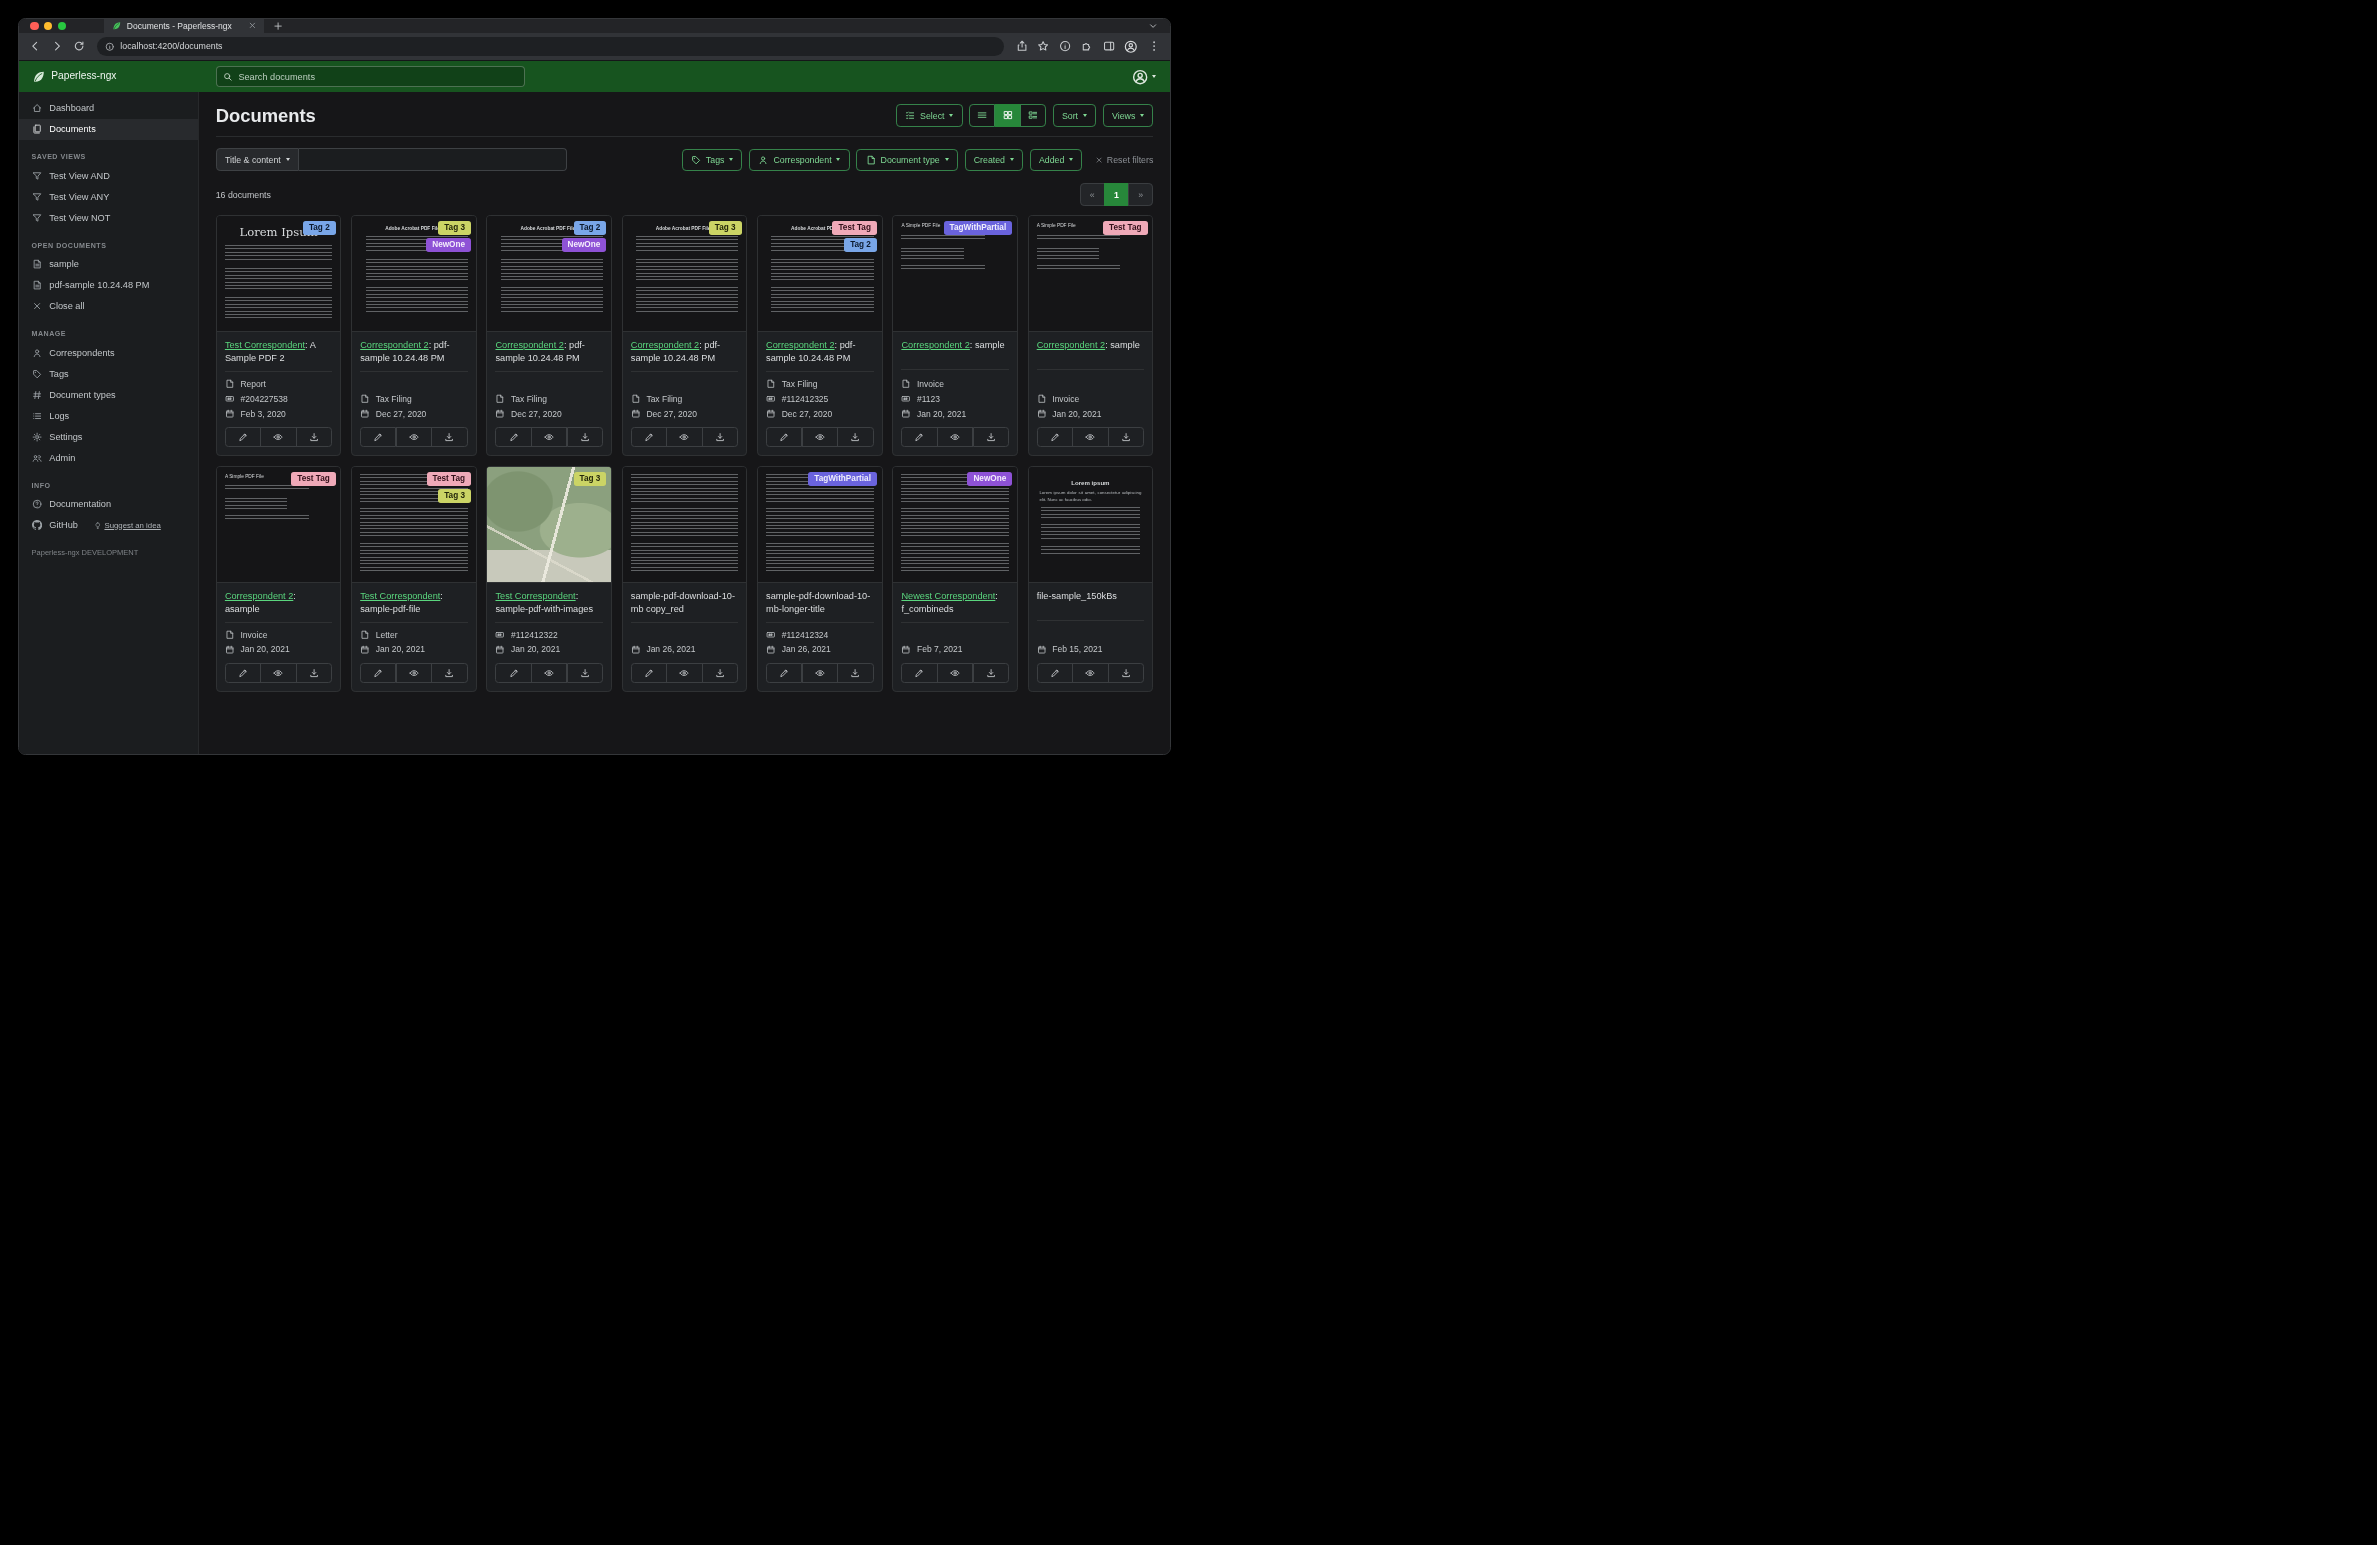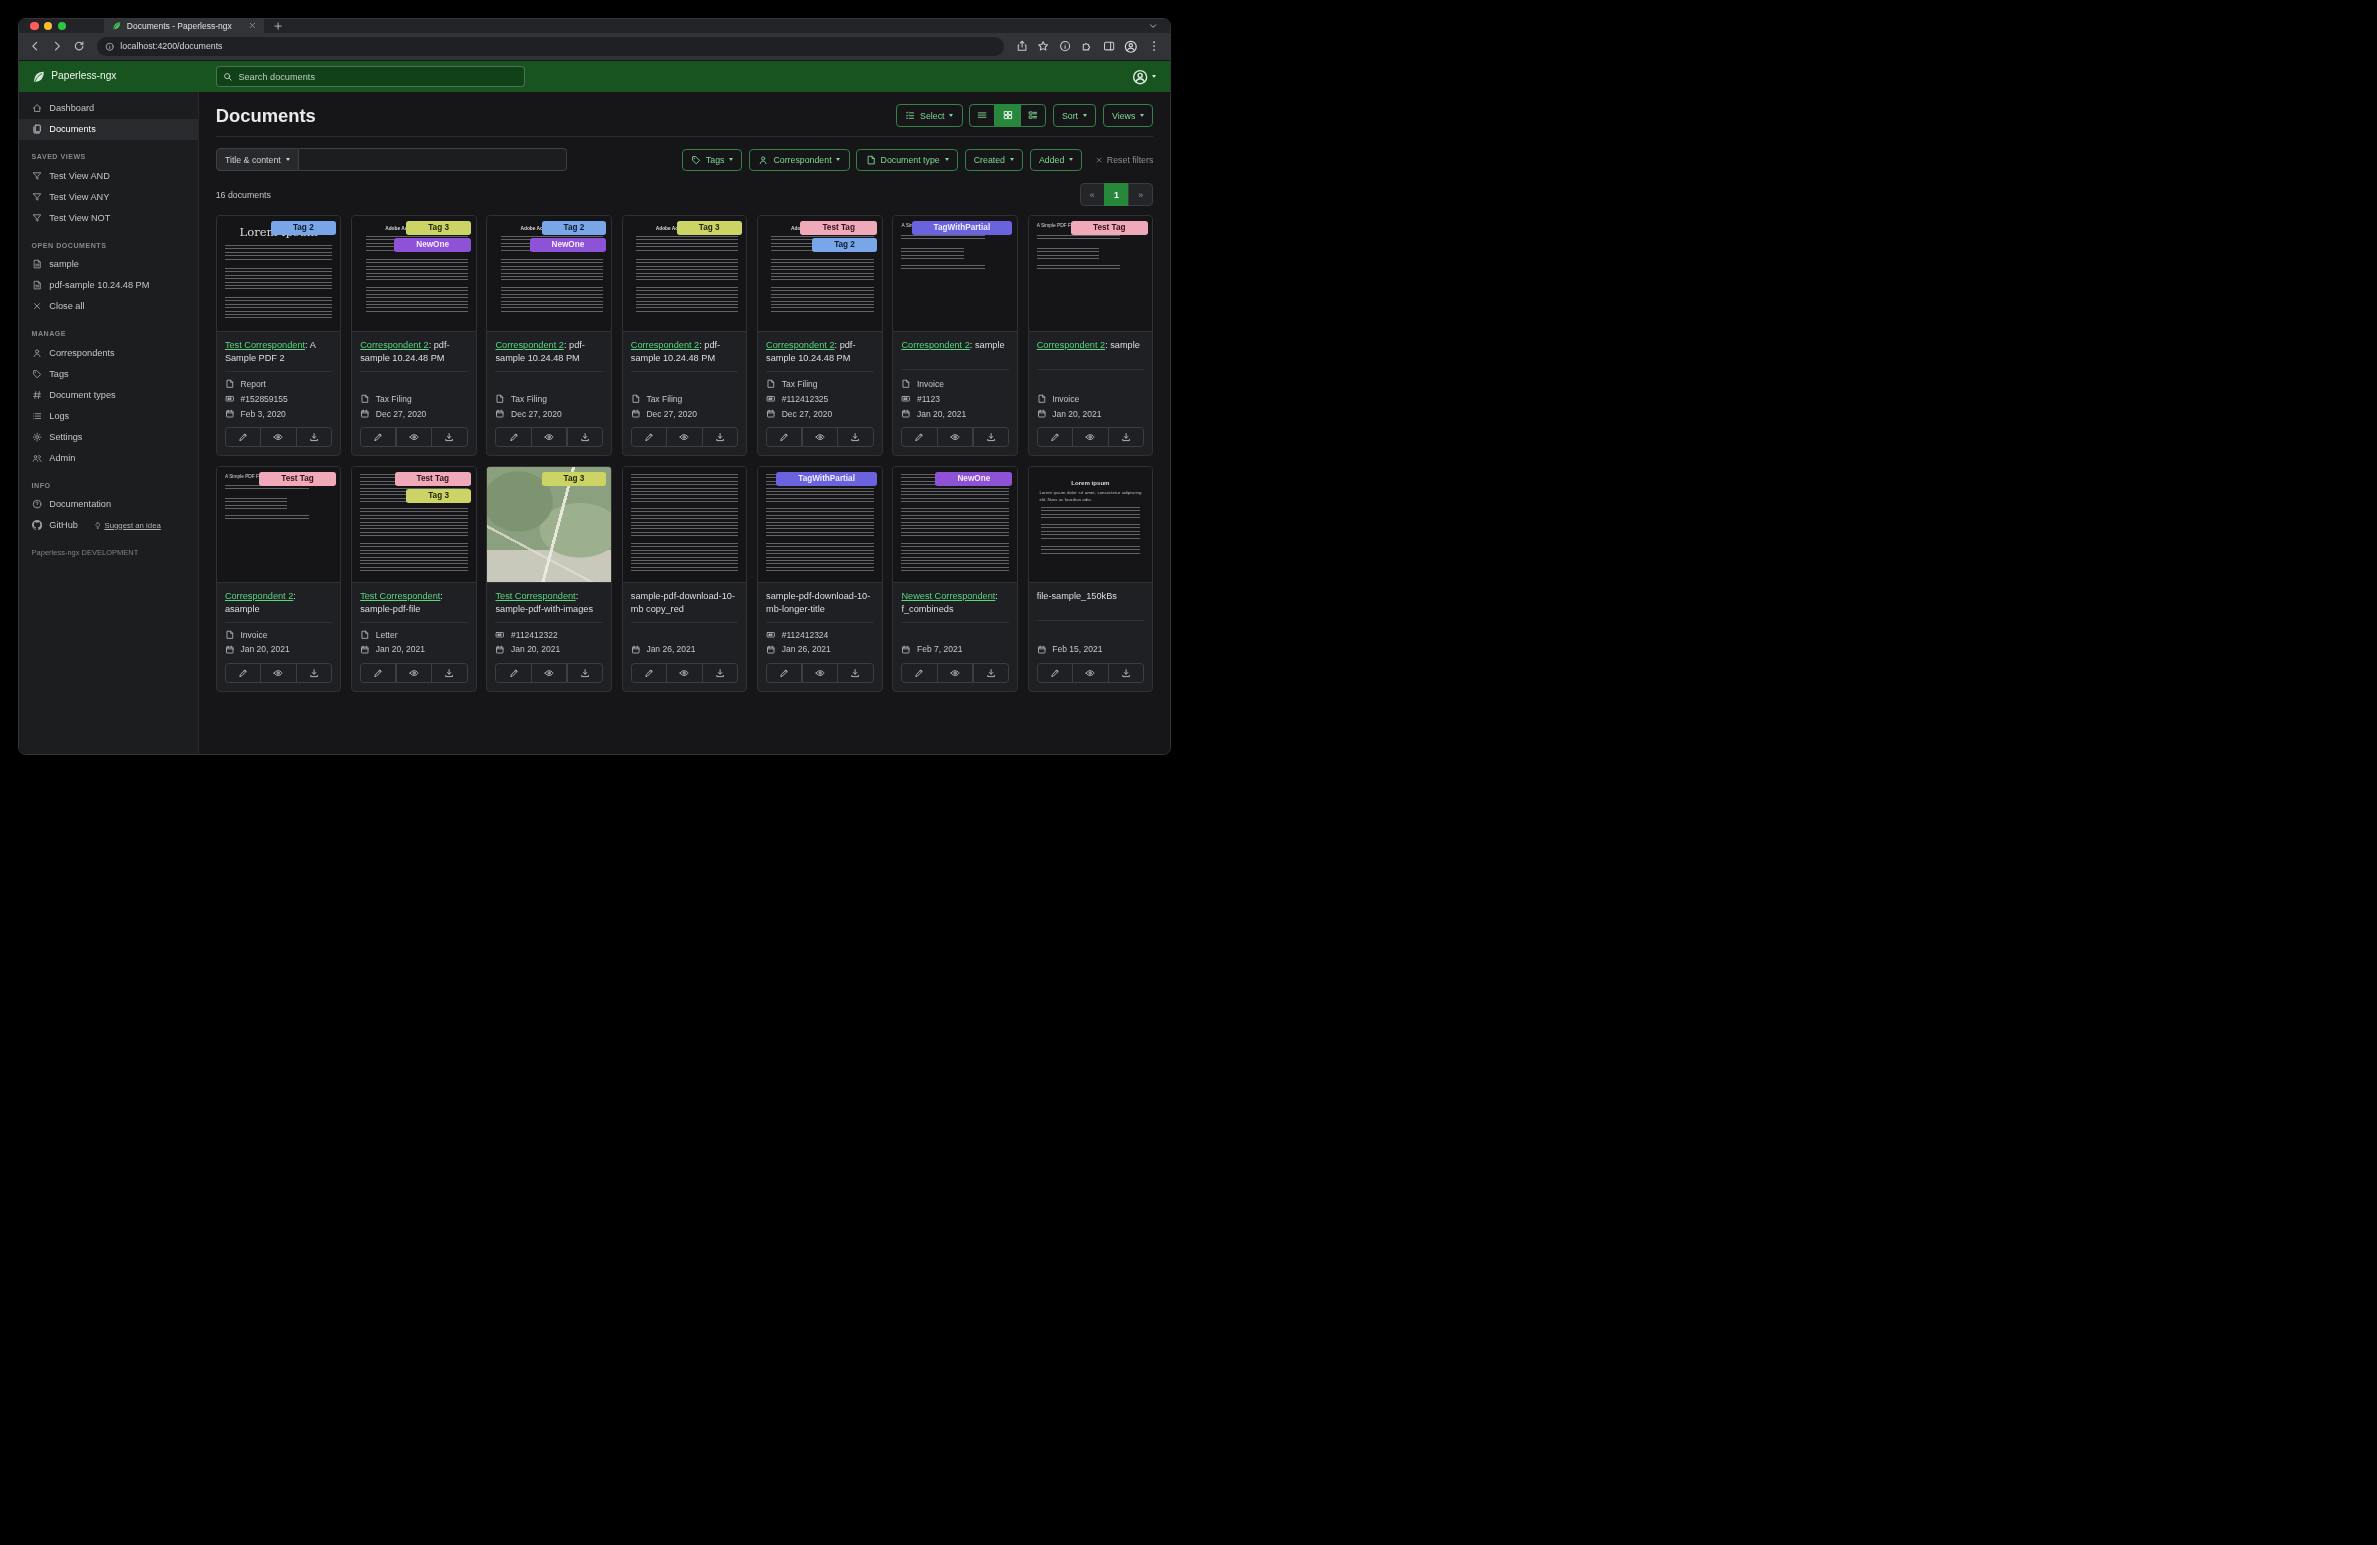--- a/index.html
+++ b/index.html
@@ -98,21 +98,21 @@
   .pg:first-child{border-radius:4.1px 0 0 4.1px;margin-left:0;}
   .pg:last-child{border-radius:0 4.1px 4.1px 0;}
   .pg.active{background:#27873a;border-color:#27873a;color:#fff;font-weight:600;}
 
   
   .cards{margin-top:9.5px;display:grid;grid-template-columns:repeat(7,1fr);gap:9.5px;align-items:stretch;}
   .card{background:#1e2023;border:0.7px solid #2f3133;border-radius:4.1px;overflow:hidden;display:flex;flex-direction:column;}
   .thumb{position:relative;height:116px;background:#151517;border-bottom:0.7px solid #2f3133;overflow:hidden;
          padding:6.8px 8.2px;flex:none;cursor:pointer;}
   .tags{position:absolute;top:4.8px;right:4.8px;display:flex;flex-direction:column;align-items:flex-end;gap:3.4px;}
-  .tag{font-size:8.2px;font-weight:700;padding:2px 22px;border-radius:2.7px;line-height:1.2;white-space:nowrap;cursor:pointer;}
+  .tag{font-size:8.2px;font-weight:700;padding:2px 6px;border-radius:2.7px;line-height:1.2;white-space:nowrap;cursor:pointer;}
   .card-body{flex:1;display:flex;flex-direction:column;padding:6.8px 8.2px 8.2px;}
   .card-title{font-size:9.2px;line-height:1.45;color:#dddfe1;min-height:31px;padding-bottom:5.4px;
               border-bottom:0.7px solid #2f3133;}
   .corr{color:#5ad67e;text-decoration:underline;cursor:pointer;}
   .meta{margin-top:auto;padding-top:6.8px;display:flex;flex-direction:column;gap:4.8px;}
   .meta-row{display:flex;align-items:center;gap:6.1px;font-size:8.5px;color:#c6c9cc;}
   .mi{width:9.5px;height:9.5px;color:#b9bcbf;}
   .actions{display:flex;margin-top:8.2px;}
   .act{flex:1;height:20.4px;background:transparent;border:0.7px solid #3c3f42;margin-left:-0.7px;color:#c2c5c8;
        display:flex;align-items:center;justify-content:center;cursor:pointer;}
@@ -590,21 +590,21 @@
                   </span>
     <span class="mt">Report</span>
   </div>
                 <div class="meta-row">
     <span class="icsp mi">
                     <svg viewBox="0 0 16 16" fill="none" stroke="currentColor" stroke-width="1.4" stroke-linecap="round" stroke-linejoin="round">
                       <rect x="1.8" y="4.2" width="12.4" height="7.6" rx="1"></rect>
                       <path d="M6.2 6.5 5.8 9.5M9.2 6.5 8.8 9.5M4.8 7.2h5.8M4.4 8.8h5.8"></path>
                     </svg>
                   </span>
-    <span class="mt">#152859155</span>
+    <span class="mt">#204227538</span>
   </div>
                 <div class="meta-row">
     <span class="icsp mi">
                     <svg viewBox="0 0 16 16" fill="none" stroke="currentColor" stroke-width="1.4" stroke-linecap="round" stroke-linejoin="round">
                       <rect x="2.5" y="3.5" width="11" height="10" rx="1"></rect>
                       <path d="M2.5 6.5h11M5.5 2v2.5M10.5 2v2.5"></path>
                     </svg>
                   </span>
     <span class="mt">Feb 3, 2020</span>
   </div>

